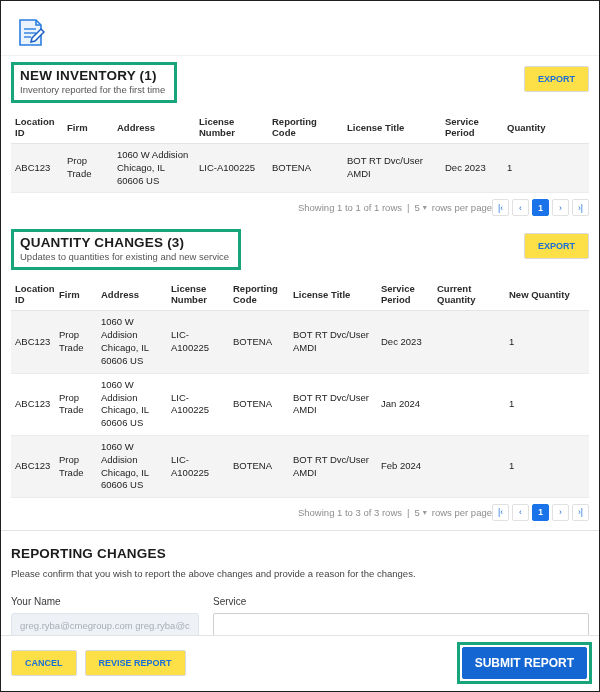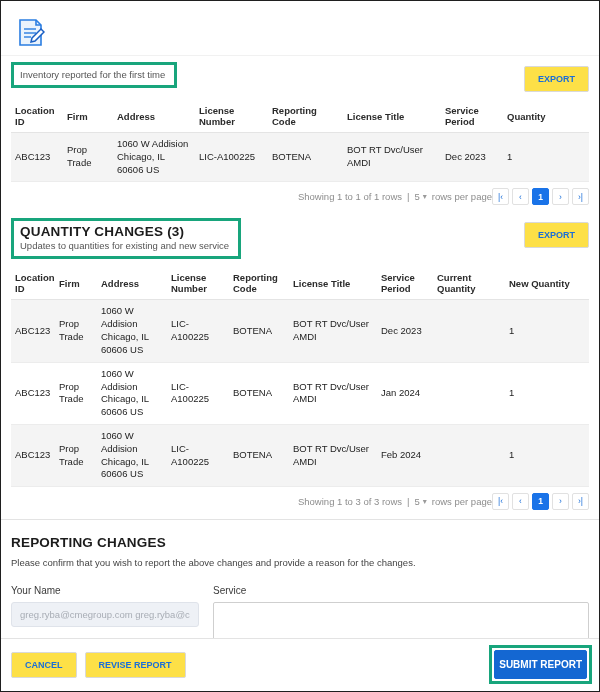--- a/index.html
+++ b/index.html
@@ -66,21 +66,21 @@
   .form-right textarea {
     width:100%; height:97px; border:1px solid #cfcfcf; border-radius:2px; resize:vertical;
     font-family:"Liberation Sans",sans-serif; font-size:10px; padding:5px;
   }
   
   .footer { position:absolute; left:0; right:0; bottom:0; border-top:1px solid #e3e3e3; padding:6px 7px 7px 10px; display:flex; align-items:center; gap:8px; background:#fff; }
   .footer .spacer { flex:1; }
   .submit-wrap { border:3px solid #18a57c; padding:2px; }
   .btn-primary {
     background:#1467d2; color:#fff; border:1px solid #1467d2; border-radius:2px;
-    font-size:10px; font-weight:700; padding:8px 4px; cursor:pointer;
+    font-size:12px; font-weight:700; padding:8px 12px; cursor:pointer;
     font-family:"Liberation Sans",sans-serif;
   }
 </style>
 </head>
 <body>
 
 <div class="header">
   <div class="doc-icon">
     <svg viewBox="0 0 28 30" width="28" height="30">
       <path d="M3 2 h16 l5 5 v20 h-21 z" fill="#eaf3fc" stroke="#2a7de1" stroke-width="1.6"></path>
@@ -89,20 +89,21 @@
       <line x1="7" y1="15" x2="19" y2="15" stroke="#2a7de1" stroke-width="1.4"></line>
       <line x1="7" y1="19" x2="14" y2="19" stroke="#2a7de1" stroke-width="1.4"></line>
       <path d="M15 20 l9 -9 l3 3 l-9 9 l-4 1 z" fill="#fff" stroke="#1a5fc4" stroke-width="1.5"></path>
     </svg>
   </div>
 </div>
 
 <div class="section">
   <div class="sec-head">
     <div class="green-box">
+      <div class="sec-title">NEW INVENTORY (1)</div>
       <div class="sec-sub">Inventory reported for the first time</div>
     </div>
     <button class="btn-light">EXPORT</button>
   </div>
 
   <table class="t1">
     <thead>
       <tr>
         <th class="c1">Location ID</th>
         <th class="c2">Firm</th>

